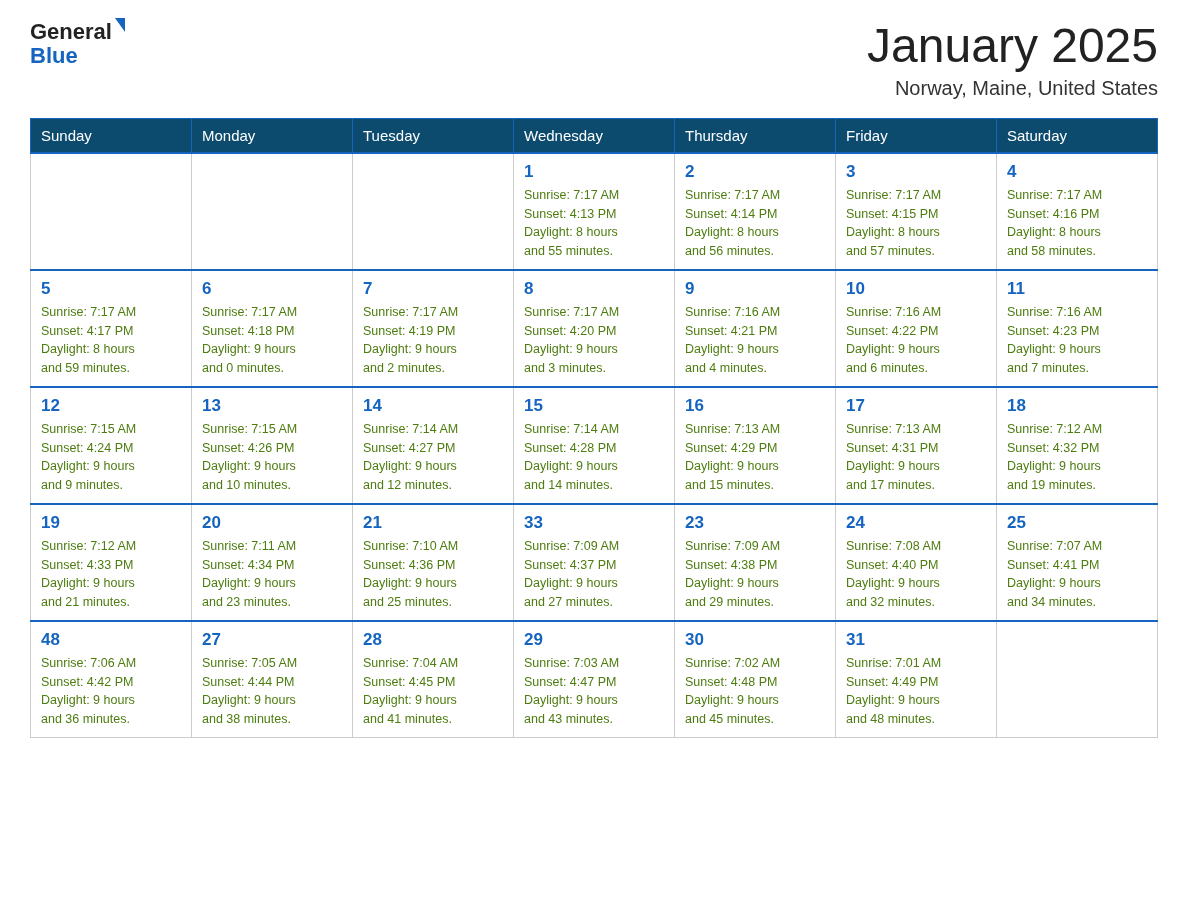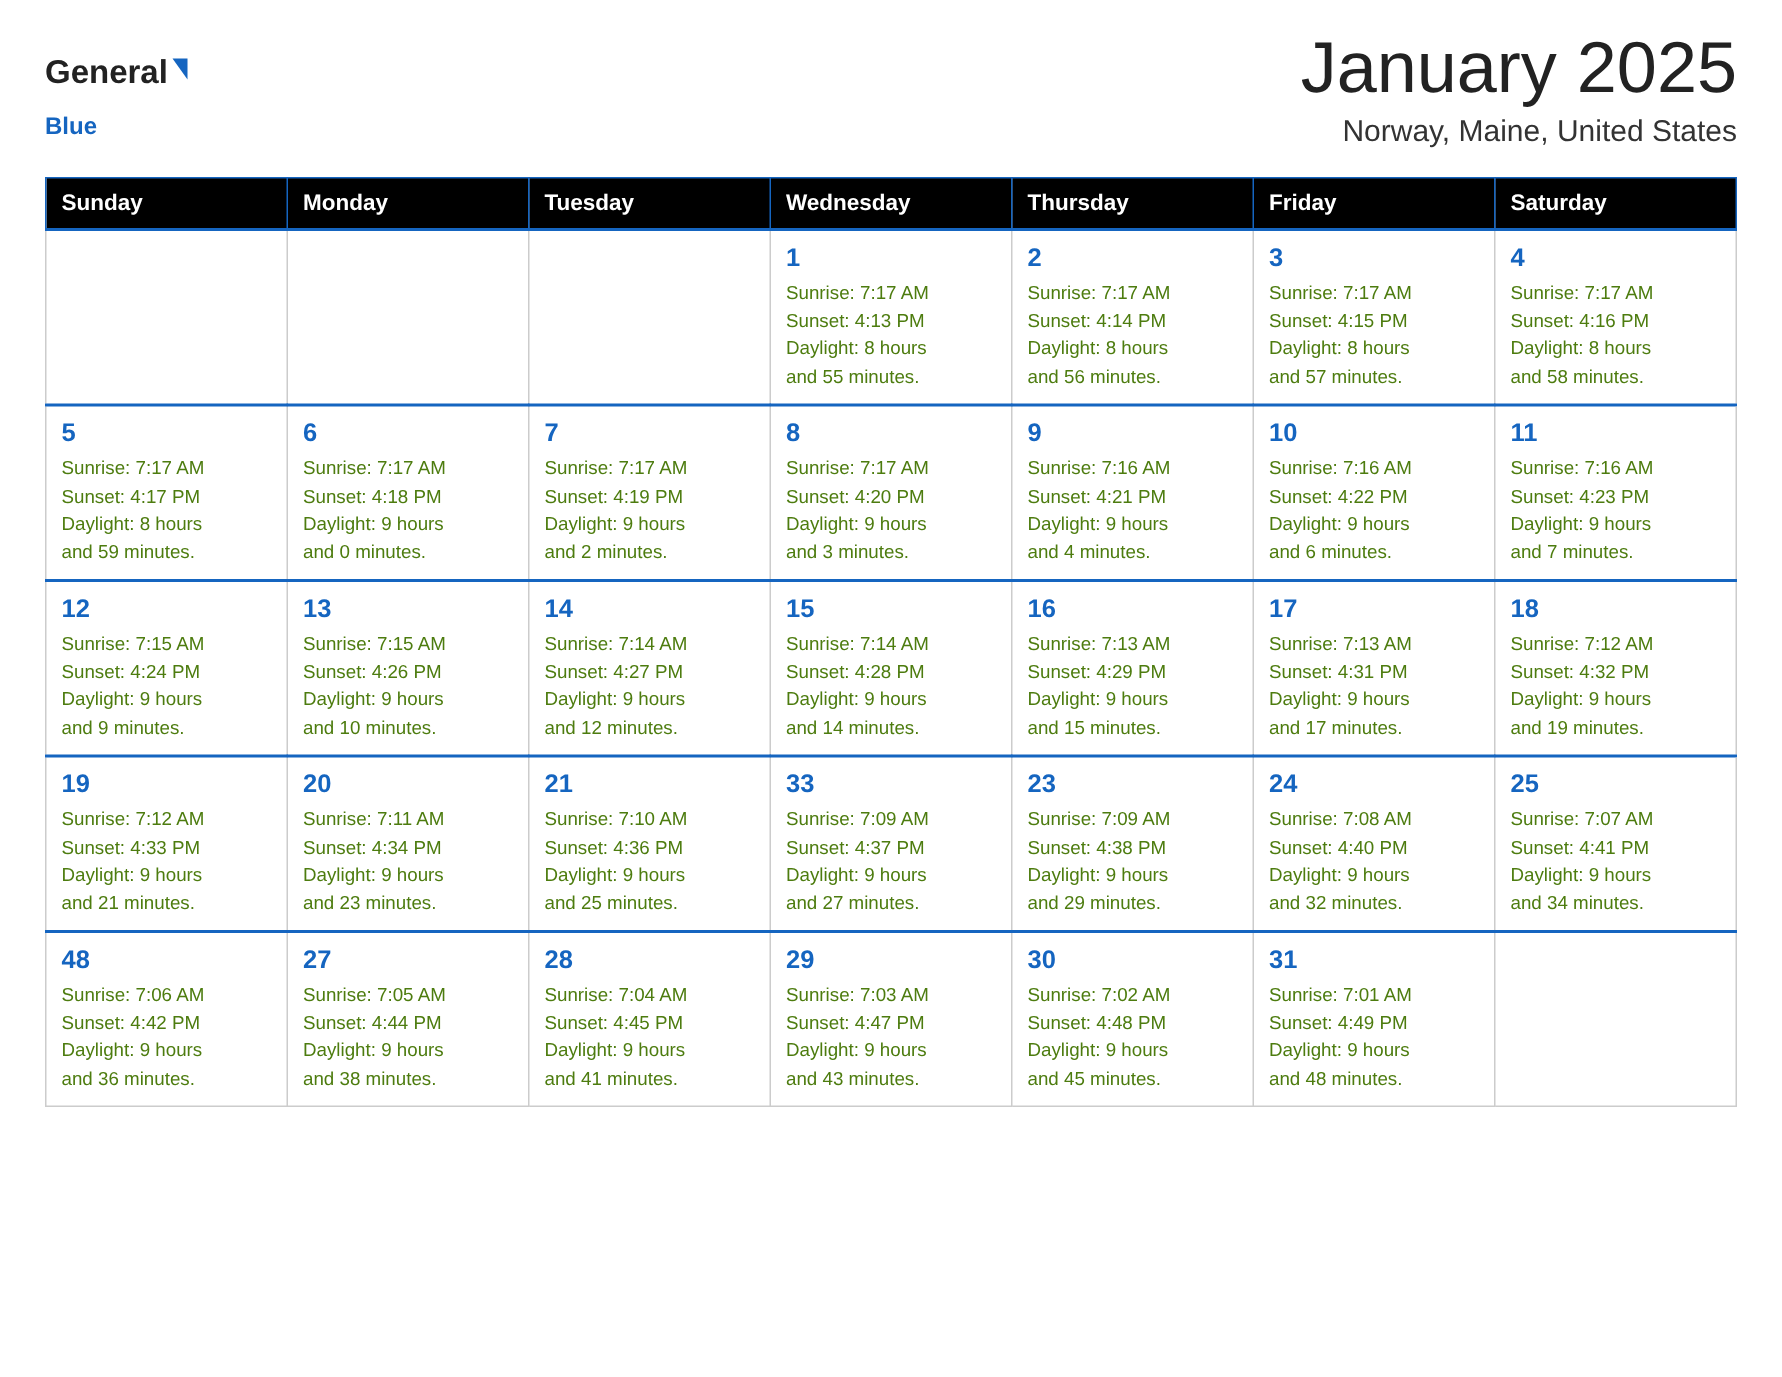--- a/index.html
+++ b/index.html
@@ -22,42 +22,40 @@
       align-items: flex-start;
     }
     .logo-general {
       font-size: 22px;
       font-weight: bold;
       color: #222;
       letter-spacing: 0;
       line-height: 1.1;
     }
     .logo-blue {
-      font-size: 16px;
+      font-size: 22px;
       font-weight: bold;
       color: #1565c0;
       letter-spacing: 0;
       line-height: 1.1;
     }
     .logo-triangle {
       display: inline-block;
       width: 0;
       height: 0;
       border-left: 10px solid transparent;
       border-right: 0px solid transparent;
       border-top: 14px solid #1565c0;
       margin-left: 3px;
       vertical-align: middle;
       position: relative;
       top: -2px;
     }
     .logo-line {
       display: flex;
-      align-items: center;
-      margin-top: 16px;
     }
     .title-area {
       text-align: right;
     }
     .month-title {
       font-size: 48px;
       font-weight: normal;
       color: #222;
       line-height: 1.1;
     }
@@ -65,24 +63,24 @@
       font-size: 20px;
       color: #333;
       margin-top: 4px;
     }
     table {
       width: 100%;
       border-collapse: collapse;
       table-layout: fixed;
     }
     thead tr th {
-      background-color: #000000;
+      background-color: #0c4a6e;
       color: #fff;
       font-size: 15px;
-      font-weight: bold;
+      font-weight: normal;
       padding: 8px 10px;
       text-align: left;
       border: 1px solid #1565c0;
     }
     tbody tr td {
       vertical-align: top;
       padding: 8px 10px;
       border: 1px solid #ccc;
       font-size: 12.5px;
       color: #222;

